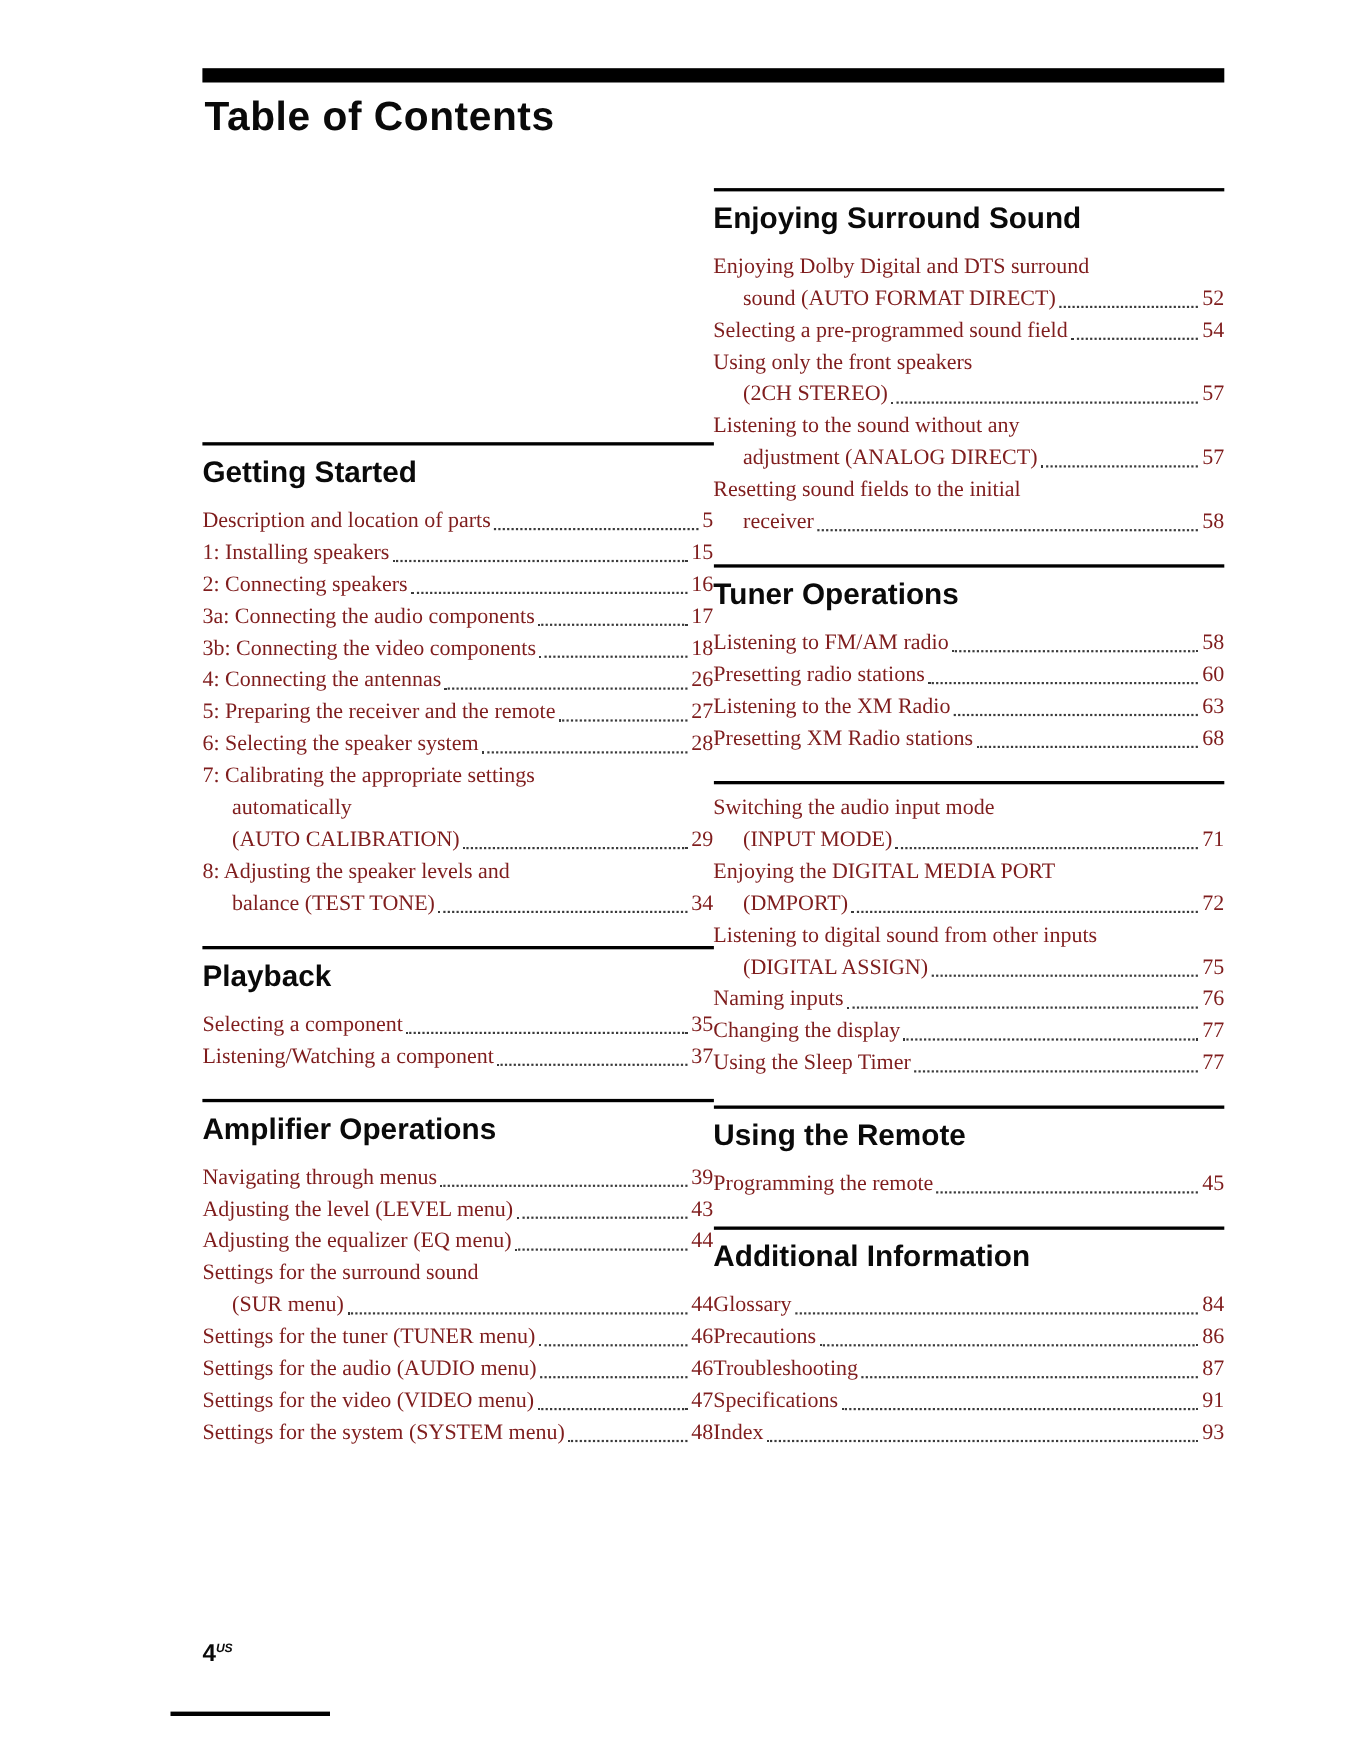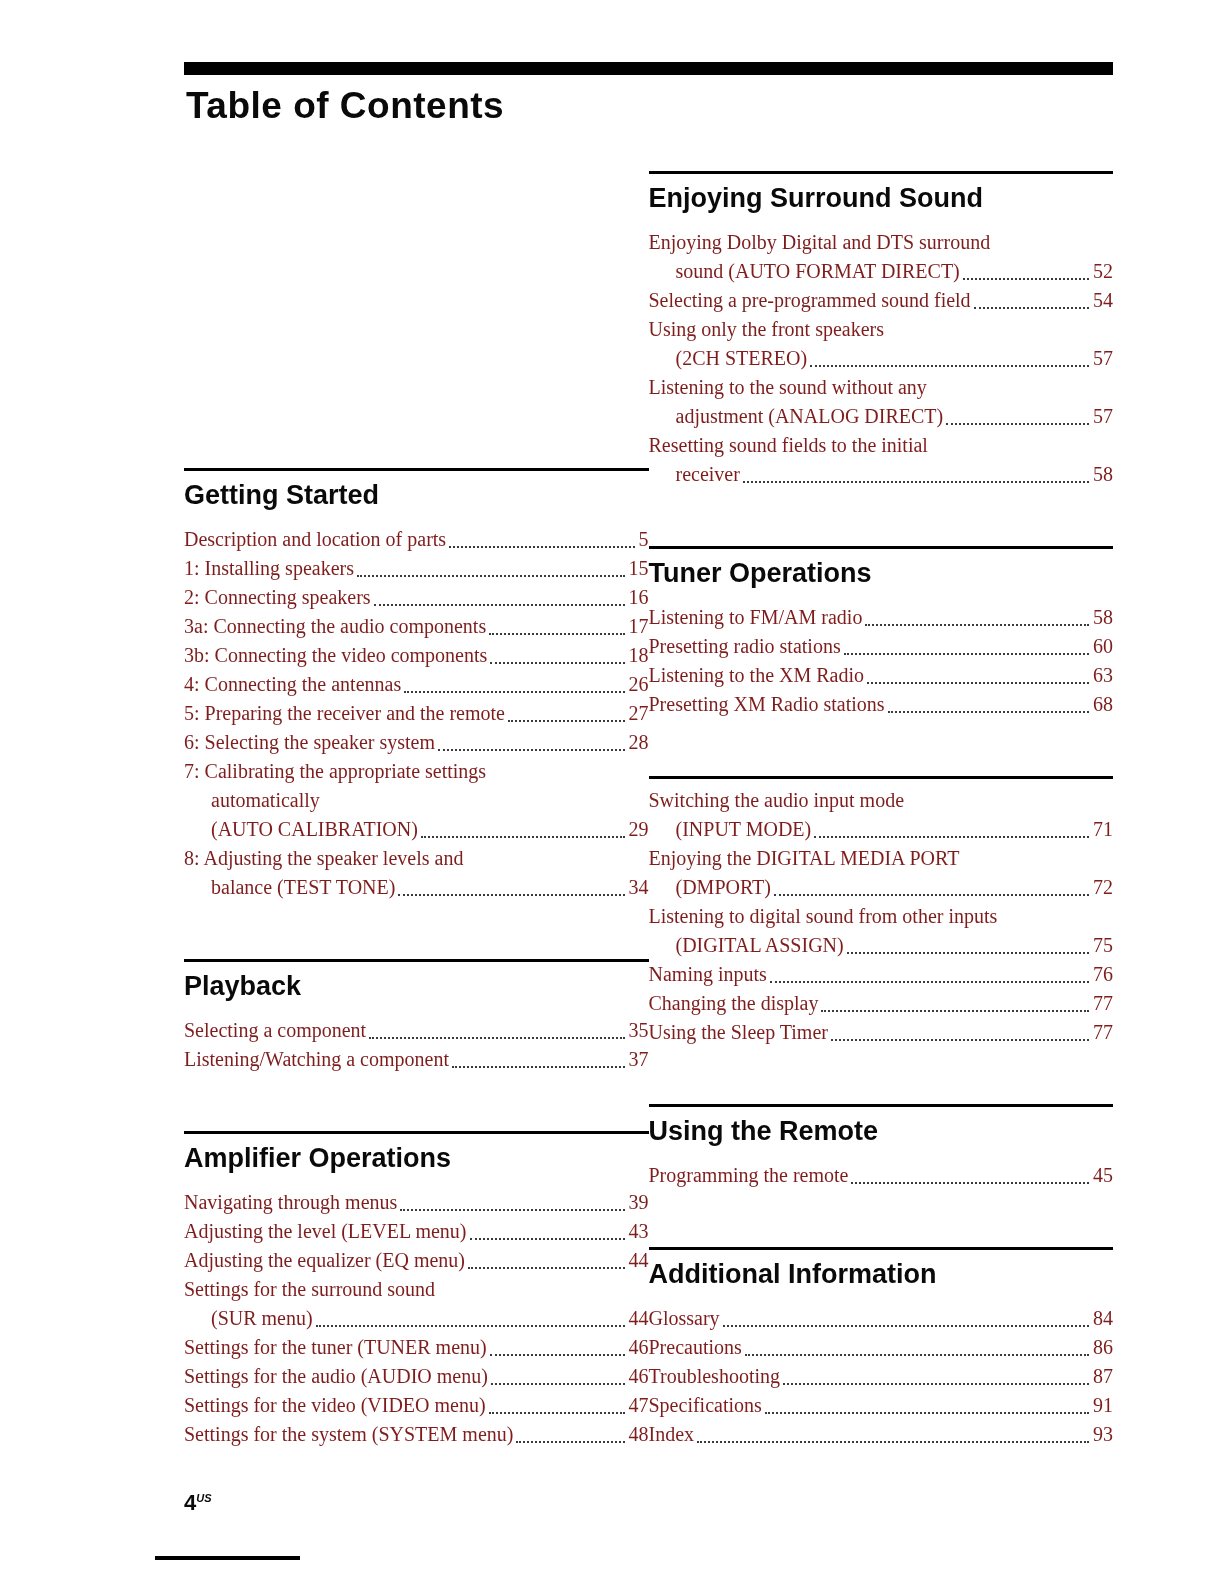--- a/index.html
+++ b/index.html
@@ -38,21 +38,21 @@
   }
   .col {
     flex: 1 1 0;
     min-width: 0;
   }
   .toc-section {
     border-top: 3px solid #000;
     padding-top: 7px;
   }
   .toc-section + .toc-section {
-    margin-top: 57px;
+    margin-top: 24px;
   }
   .toc-section h2 {
     font-family: "Liberation Sans", sans-serif;
     font-weight: bold;
     font-size: 27px;
     margin: 2px 0 14px 0;
     color: #0a0a0a;
   }
   .entry {
     font-family: "Liberation Serif", "DejaVu Serif", serif;

